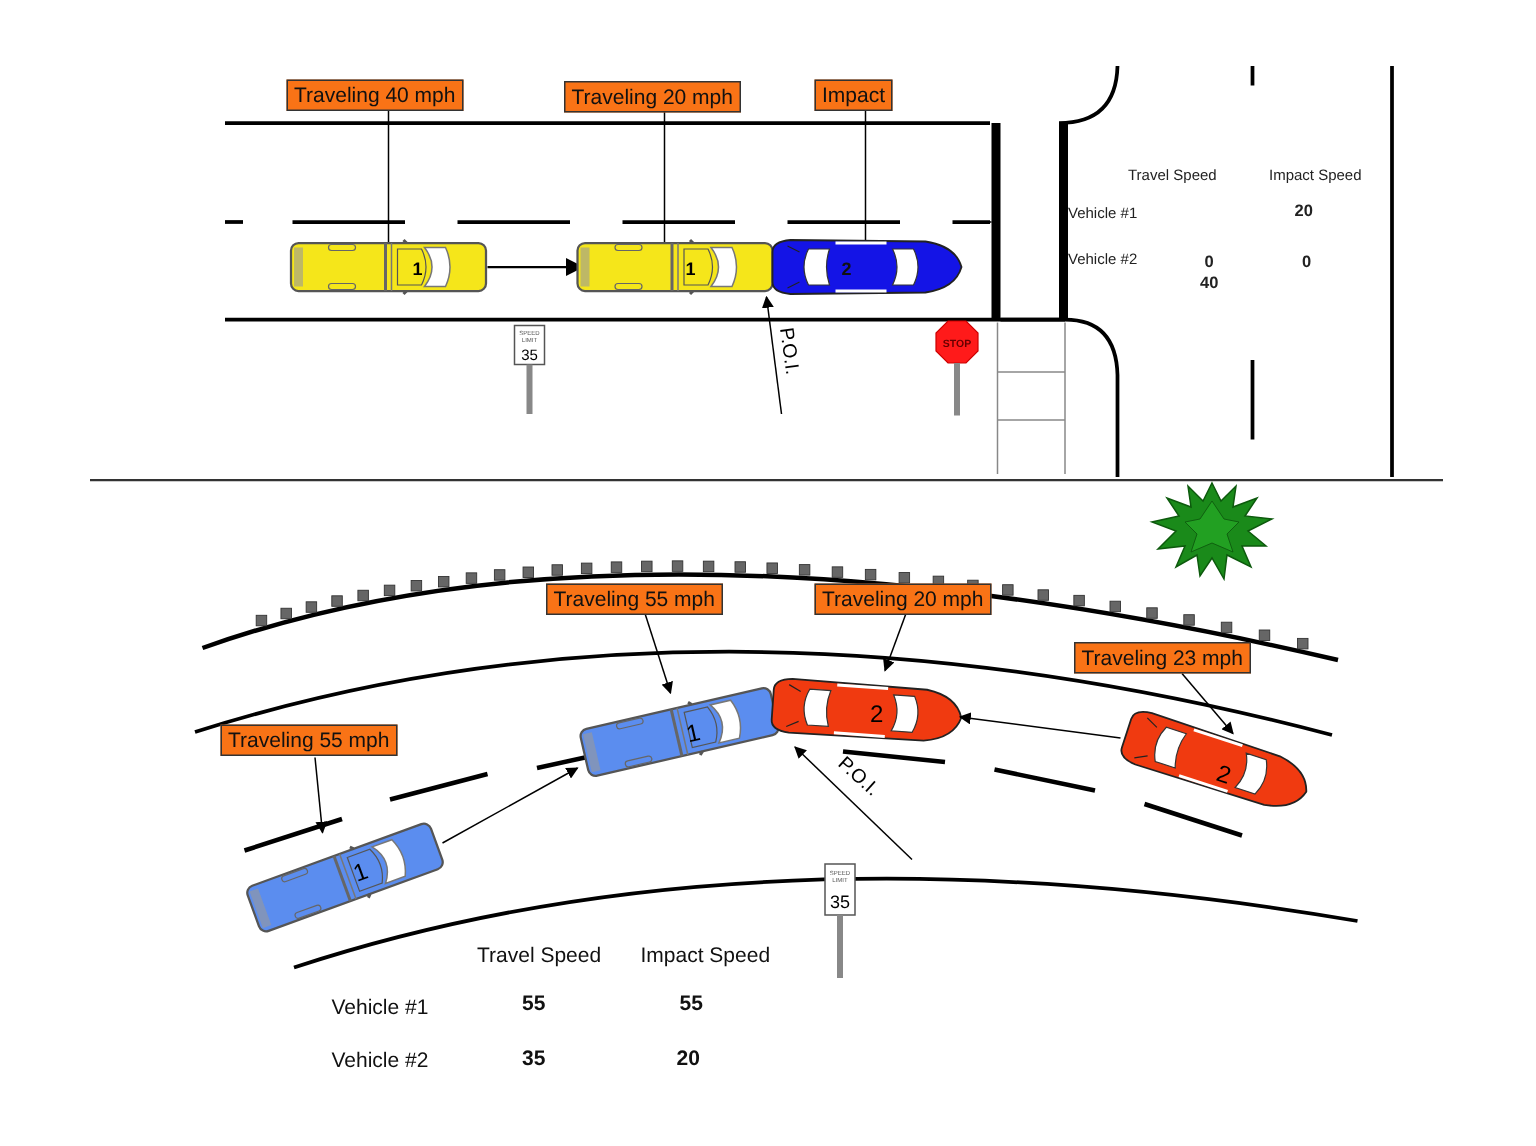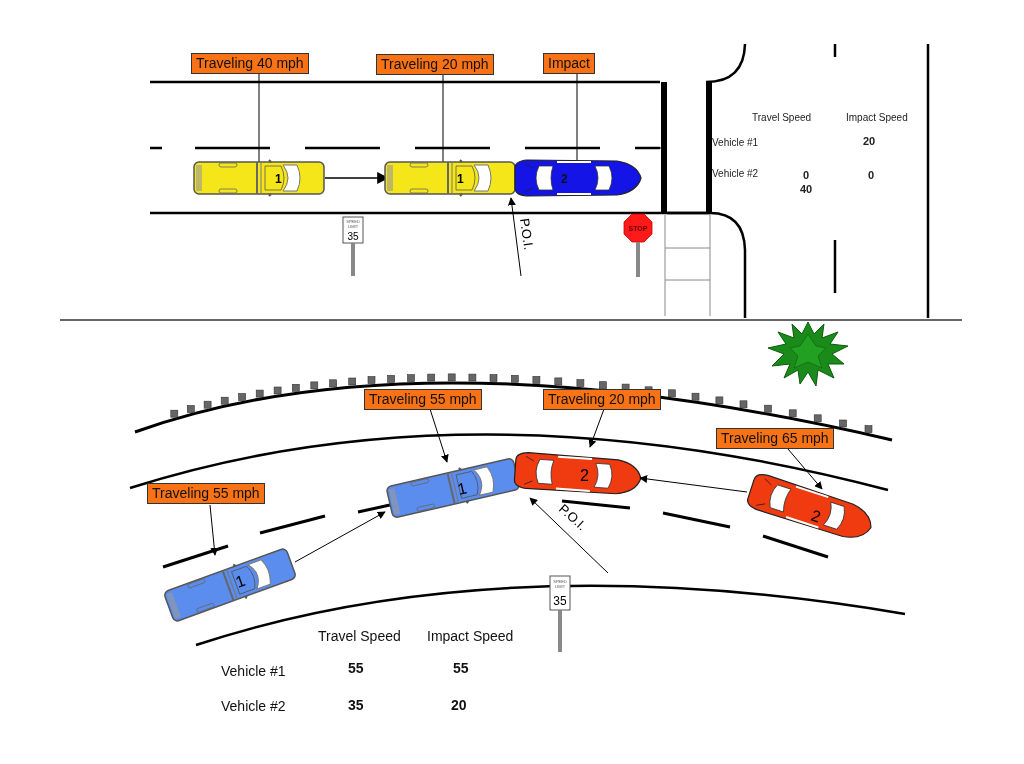--- a/index.html
+++ b/index.html
@@ -208,21 +208,21 @@
 <div class="tbl" style="left:712px;top:137px;">Vehicle #1</div>
 <div class="tbl bold" style="left:800px;top:135px;font-size:11px;margin-top:48px;">40</div>
 <div class="tbl bold" style="left:863px;top:135px;font-size:11px;">20</div>
 <div class="tbl" style="left:712px;top:168px;">Vehicle #2</div>
 <div class="tbl bold" style="left:803px;top:169px;font-size:11px;">0</div>
 <div class="tbl bold" style="left:868px;top:169px;font-size:11px;">0</div>
 
 <div class="lbl" style="left:147px;top:483px;">Traveling 55 mph</div>
 <div class="lbl" style="left:364px;top:389px;">Traveling 55 mph</div>
 <div class="lbl" style="left:543px;top:389px;">Traveling 20 mph</div>
-<div class="lbl" style="left:716px;top:428px;">Traveling 65 mph</div>
+<div class="lbl" style="left:716px;top:428px;">Traveling 23 mph</div>
 
 <div class="tbl2 hdr" style="left:318px;top:628px;">Travel Speed</div>
 <div class="tbl2 hdr" style="left:427px;top:628px;">Impact Speed</div>
 <div class="tbl2" style="left:221px;top:663px;">Vehicle #1</div>
 <div class="tbl2 bold" style="left:348px;top:660px;">55</div>
 <div class="tbl2 bold" style="left:453px;top:660px;">55</div>
 <div class="tbl2" style="left:221px;top:698px;">Vehicle #2</div>
 <div class="tbl2 bold" style="left:348px;top:697px;">35</div>
 <div class="tbl2 bold" style="left:451px;top:697px;">20</div>
 

